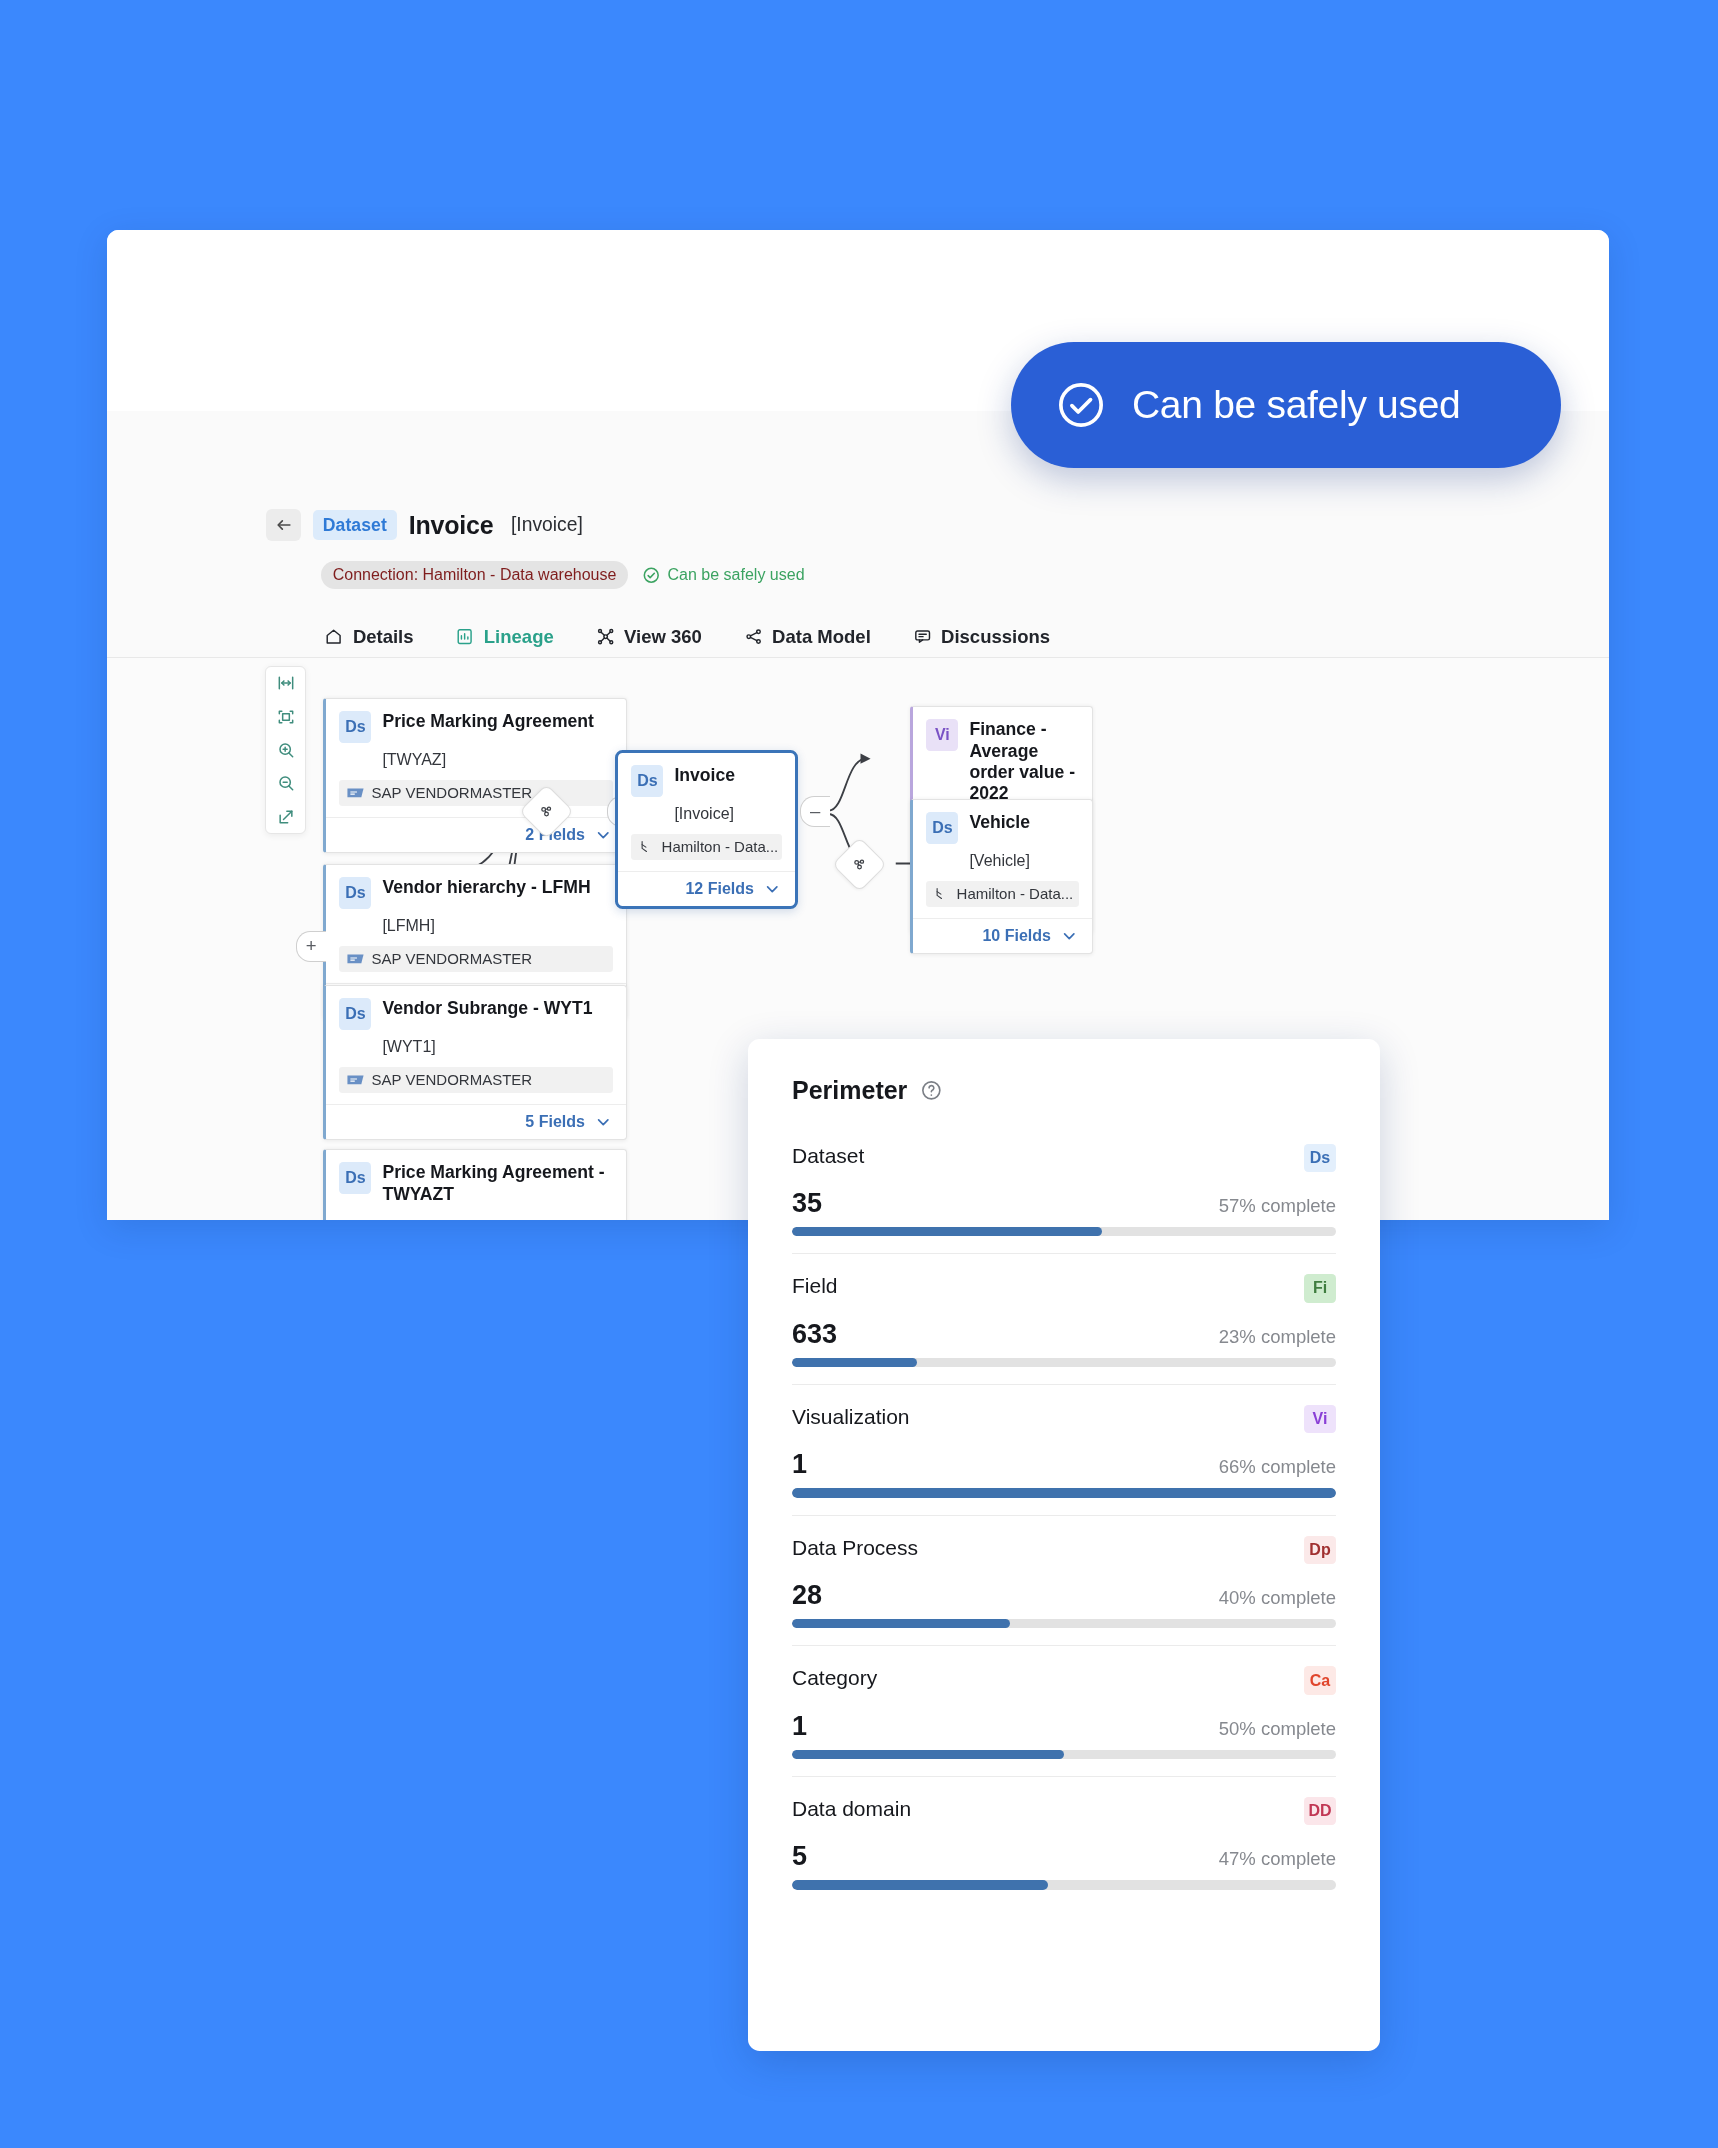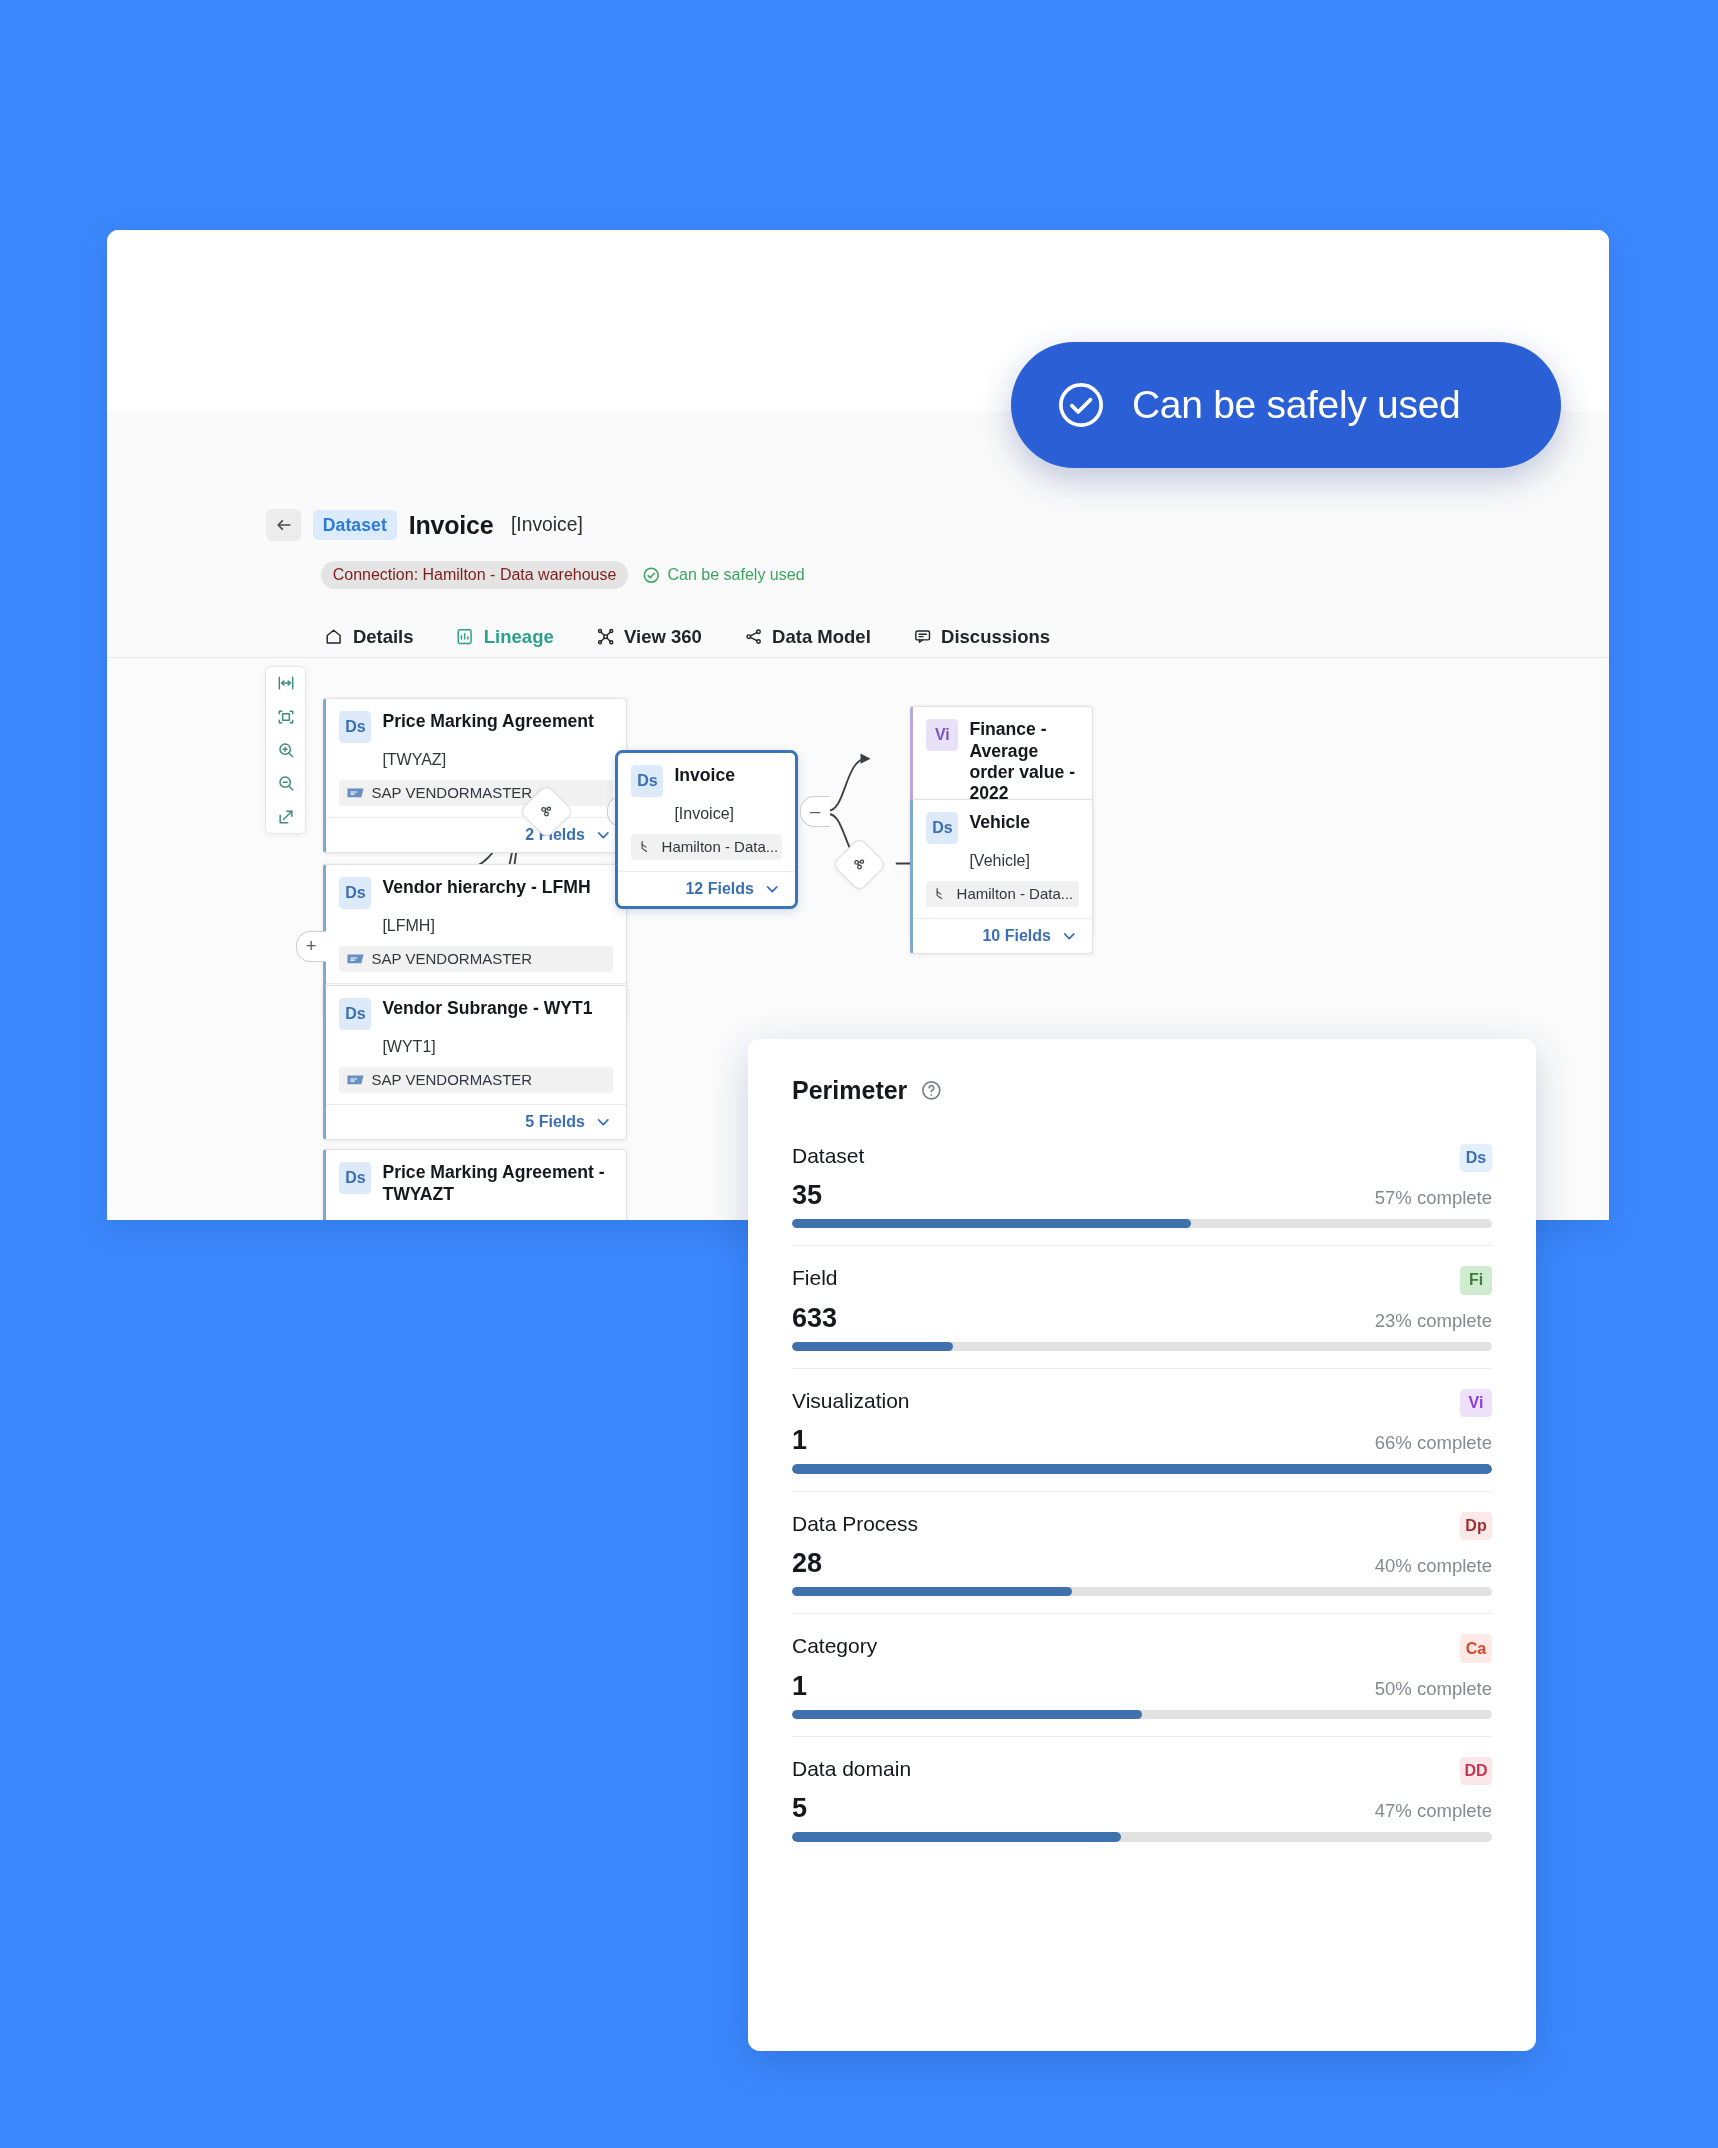--- a/index.html
+++ b/index.html
@@ -268,21 +268,21 @@
     font-size: 39px;
     font-weight: 400;
     letter-spacing: -0.3px;
   }
 
   
   #perimeter-panel {
     position: absolute;
     left: 748px;
     top: 1039px;
-    width: 788px;
+    width: 632px;
     height: 1012px;
     background: #ffffff;
     border-radius: 11.7px;
     box-shadow: 0 11.7px 40px rgba(15,45,110,.20);
     box-sizing: border-box;
     padding: 37px 44px;
   }
   #perimeter-title-row {
     display: flex;
     align-items: center;
@@ -322,21 +322,21 @@
   .m-badge.fi { background:#cfeccf; color:#3f7d3f; }
   .m-badge.vi { background:#eee2fb; color:#8a3fd6; }
   .m-badge.dp { background:#fbe9e9; color:#a03030; }
   .m-badge.ca { background:#fde9e6; color:#e0452c; }
   .m-badge.dd { background:#fbe6ea; color:#c13754; }
 
   .metric-valrow {
     display: flex;
     justify-content: space-between;
     align-items: flex-end;
-    margin-top: 10px;
+    margin-top: 18px;
   }
   .metric-value {
     font-size: 27px;
     font-weight: 700;
     color: #16181d;
     line-height: 1;
   }
   .metric-pct {
     font-size: 18.5px;
     color: #86898f;

